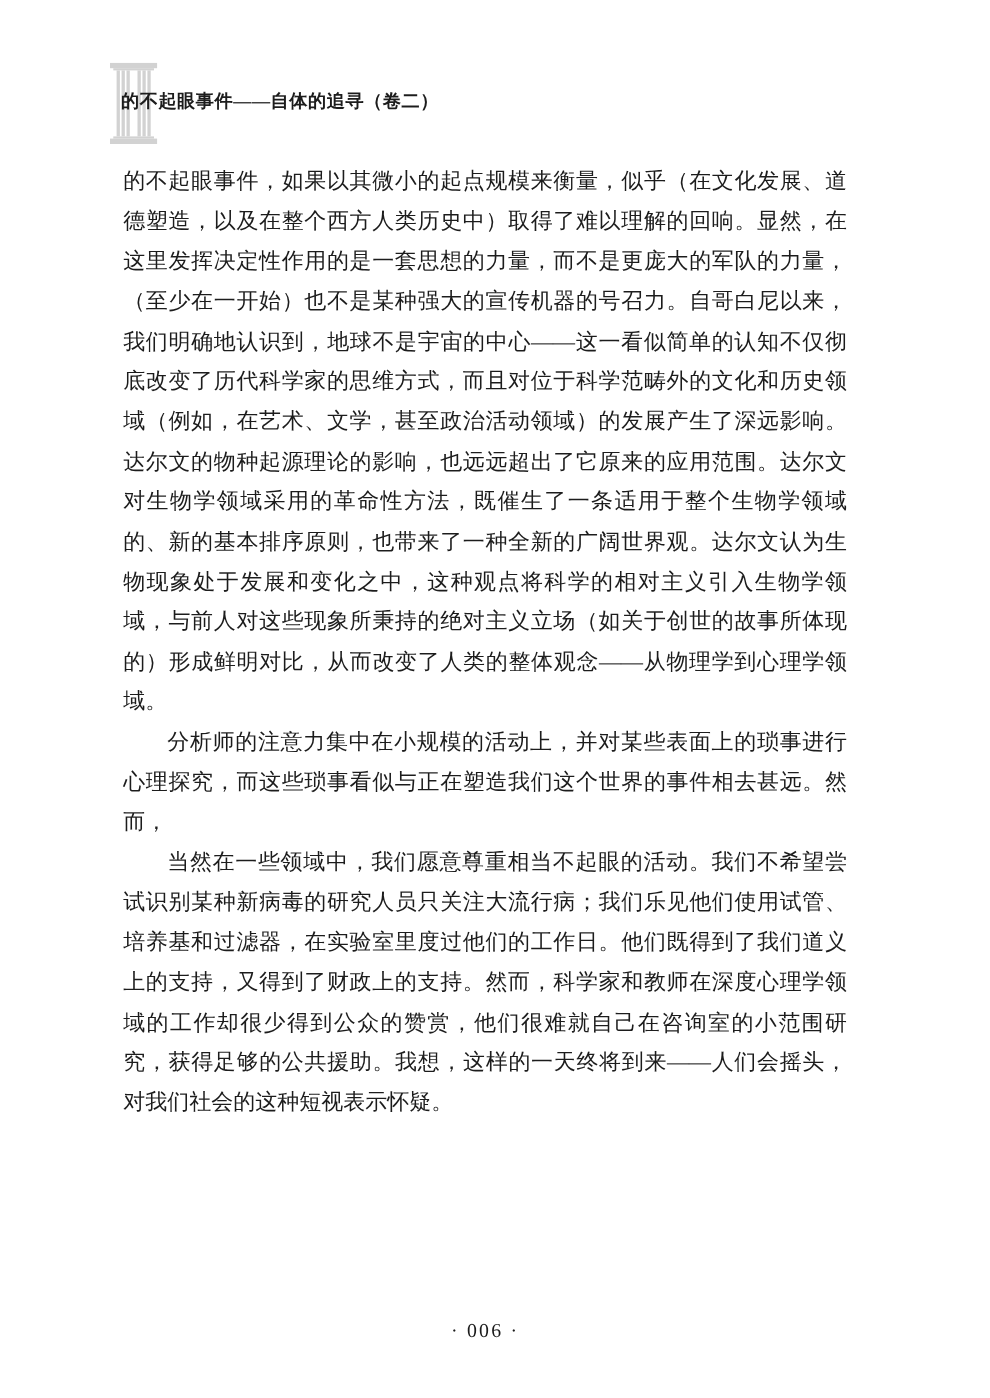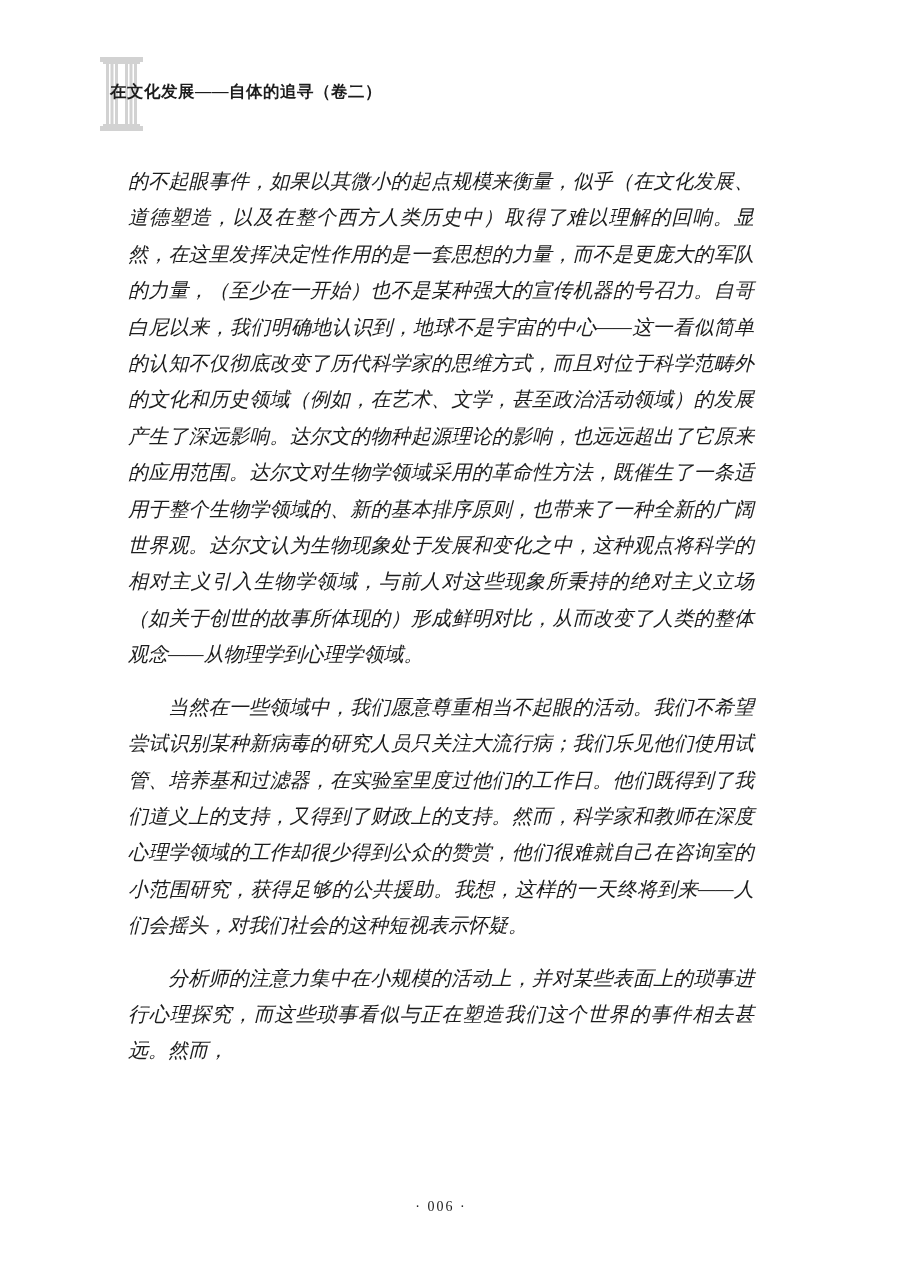--- a/index.html
+++ b/index.html
@@ -41,35 +41,34 @@
     top: 147px;
     width: 658px;
     z-index: 2;
     font-size: 20px;
     line-height: 36.4px;
     text-align: justify;
     text-justify: inter-ideograph;
     color: #1c1c1c;
   }
   .body-text p {
-    margin: 16px;
+    margin: 0;
     padding: 0;
-    font-style: italic;
   }
   .body-text p.indent {
     text-indent: 2em;
   }
   .page-number {
     position: absolute;
     left: 112px;
     top: 1199px;
     width: 658px;
     z-index: 2;
     text-align: center;
-    font-size: 14px;
+    font-size: 18px;
     letter-spacing: 2px;
     color: #1c1c1c;
   }
 </style>
 </head>
 <body>
 
 <div class="page">
 
   <div class="ornament">
@@ -86,24 +85,24 @@
         <rect x="10.5" y="7" width="3" height="60"></rect>
         <rect x="15" y="7" width="3" height="60"></rect>
 
         <rect x="25" y="7" width="3" height="60"></rect>
         <rect x="29.5" y="7" width="3" height="60"></rect>
         <rect x="34" y="7" width="3" height="60"></rect>
       </g>
     </svg>
   </div>
 
-  <div class="book-title">在文化发展——自体的追寻（卷二）</div>
+  <div class="book-title">的不起眼事件——自体的追寻（卷二）</div>
 
   <main class="body-text">
 
   <p class="">的不起眼事件，如果以其微小的起点规模来衡量，似乎（在文化发展、道德塑造，以及在整个西方人类历史中）取得了难以理解的回响。显然，在这里发挥决定性作用的是一套思想的力量，而不是更庞大的军队的力量，（至少在一开始）也不是某种强大的宣传机器的号召力。自哥白尼以来，我们明确地认识到，地球不是宇宙的中心——这一看似简单的认知不仅彻底改变了历代科学家的思维方式，而且对位于科学范畴外的文化和历史领域（例如，在艺术、文学，甚至政治活动领域）的发展产生了深远影响。达尔文的物种起源理论的影响，也远远超出了它原来的应用范围。达尔文对生物学领域采用的革命性方法，既催生了一条适用于整个生物学领域的、新的基本排序原则，也带来了一种全新的广阔世界观。达尔文认为生物现象处于发展和变化之中，这种观点将科学的相对主义引入生物学领域，与前人对这些现象所秉持的绝对主义立场（如关于创世的故事所体现的）形成鲜明对比，从而改变了人类的整体观念——从物理学到心理学领域。</p>
+      <p class="indent">分析师的注意力集中在小规模的活动上，并对某些表面上的琐事进行心理探究，而这些琐事看似与正在塑造我们这个世界的事件相去甚远。然而，</p>
       <p class="indent">当然在一些领域中，我们愿意尊重相当不起眼的活动。我们不希望尝试识别某种新病毒的研究人员只关注大流行病；我们乐见他们使用试管、培养基和过滤器，在实验室里度过他们的工作日。他们既得到了我们道义上的支持，又得到了财政上的支持。然而，科学家和教师在深度心理学领域的工作却很少得到公众的赞赏，他们很难就自己在咨询室的小范围研究，获得足够的公共援助。我想，这样的一天终将到来——人们会摇头，对我们社会的这种短视表示怀疑。</p>
-      <p class="indent">分析师的注意力集中在小规模的活动上，并对某些表面上的琐事进行心理探究，而这些琐事看似与正在塑造我们这个世界的事件相去甚远。然而，</p>
     </main>
 
   <div class="page-number">· 006 ·</div>
 
 </div>
 
 </body></html>

